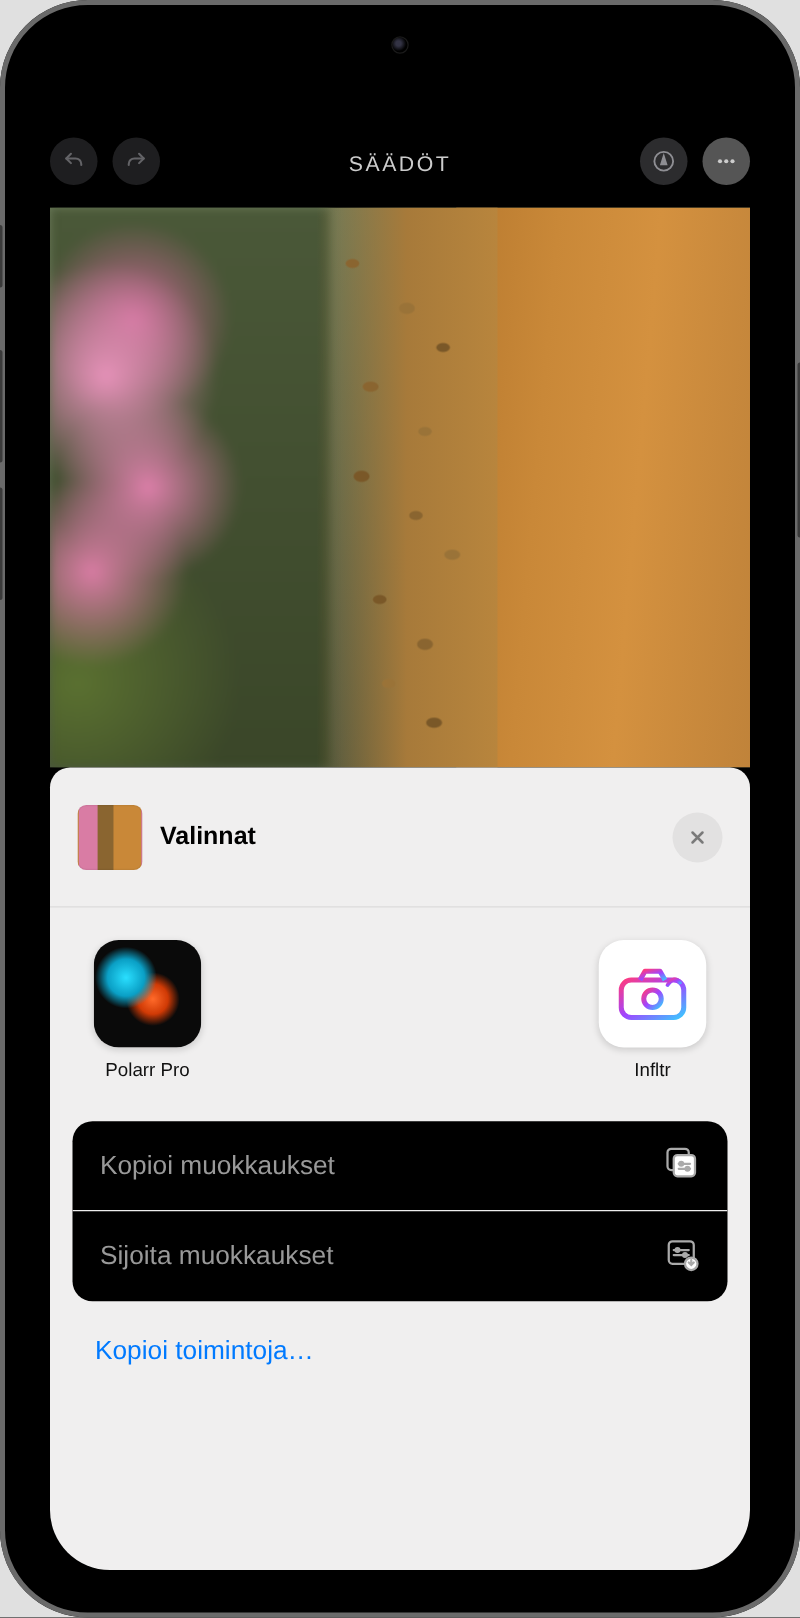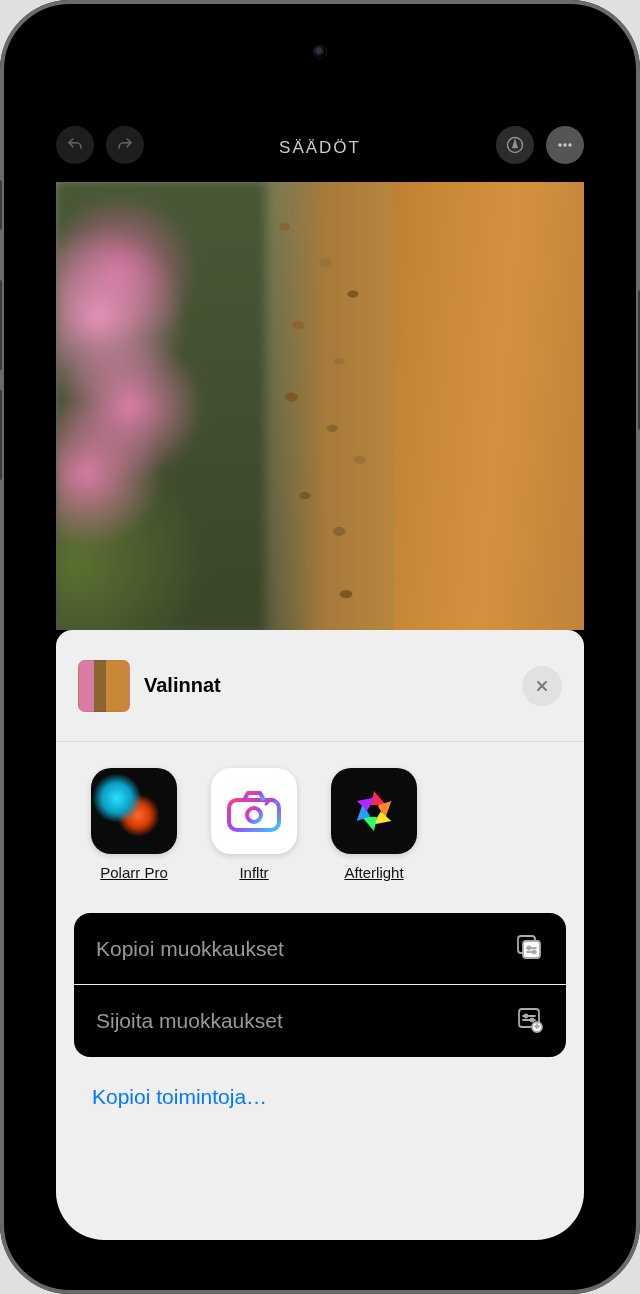--- a/index.html
+++ b/index.html
@@ -9,21 +9,21 @@
       display: flex;
       justify-content: center;
       align-items: flex-start;
       padding: 0;
     }
     .device {
       width: 640px;
       height: 1294px;
       background: #000;
       border-radius: 70px;
-      padding: 34px;
+      padding: 18px;
       position: relative;
       box-shadow: inset 0 0 4px rgba(255,255,255,0.2);
     }
     .device::before {
       content: '';
       position: absolute;
       top: 0; left: 0; right: 0; bottom: 0;
       border-radius: 70px;
       border: 4px solid #6a6a6a;
       pointer-events: none;
@@ -202,22 +202,21 @@
       background: #e2e1e1;
       display: flex;
       align-items: center;
       justify-content: center;
       color: #7a7a7a;
       cursor: pointer;
     }
     .apps-row {
       display: flex;
       padding: 26px 18px 20px;
-      justify-content: flex-start;
-      text-decoration: underline;
+      justify-content: space-between;
     }
     .app-item {
       width: 120px;
       display: flex;
       flex-direction: column;
       align-items: center;
       cursor: pointer;
     }
     .app-icon {
       width: 86px; height: 86px;
@@ -364,35 +363,20 @@
                   </linearGradient>
                 </defs>
               <rect x="3" y="10" width="50" height="30" rx="8" fill="none" stroke="url(#g1)" stroke-width="4"></rect>
               <path d="M18 10 L22 3 L34 3 L38 10" fill="none" stroke="url(#g1)" stroke-width="4" stroke-linejoin="round"></path>
               <circle cx="28" cy="25" r="7" fill="none" stroke="url(#g1)" stroke-width="4"></circle>
               <path d="M40 14 q6 -8 10 -2" fill="none" stroke="url(#g1)" stroke-width="3" stroke-linecap="round"></path>
             </svg>
           </div>
           <div class="app-label">Infltr</div>
         </div>
-        <div class="app-item">
-          <div class="app-icon afterlight">
-            <svg width="54" height="54" viewBox="0 0 54 54">
-              <g transform="translate(27 27)">
-                <path d="M0 -20 L12 -6 L-3 -6 Z" fill="#ff2a4a"></path>
-                <path d="M0 -20 L12 -6 L-3 -6 Z" fill="#ff8a2a" transform="rotate(60)"></path>
-                <path d="M0 -20 L12 -6 L-3 -6 Z" fill="#ffe12a" transform="rotate(120)"></path>
-                <path d="M0 -20 L12 -6 L-3 -6 Z" fill="#2aff6a" transform="rotate(180)"></path>
-                <path d="M0 -20 L12 -6 L-3 -6 Z" fill="#2a9aff" transform="rotate(240)"></path>
-                <path d="M0 -20 L12 -6 L-3 -6 Z" fill="#b02aff" transform="rotate(300)"></path>
-              </g>
-            </svg>
-          </div>
-          <div class="app-label">Afterlight</div>
-        </div>
       </div>
 
       <div class="actions-list">
         <div class="action-row">
           <span class="action-label">Kopioi muokkaukset</span>
           <span class="action-icon">
             <svg width="30" height="30" viewBox="0 0 30 30" fill="none" stroke="currentColor" stroke-width="1.8" stroke-linecap="round">
                 <rect x="4" y="4" width="17" height="17" rx="3"></rect>
                 <rect x="9" y="9" width="17" height="17" rx="3" fill="#fff"></rect>
                 <path d="M13 16h9M13 20h9"></path>

